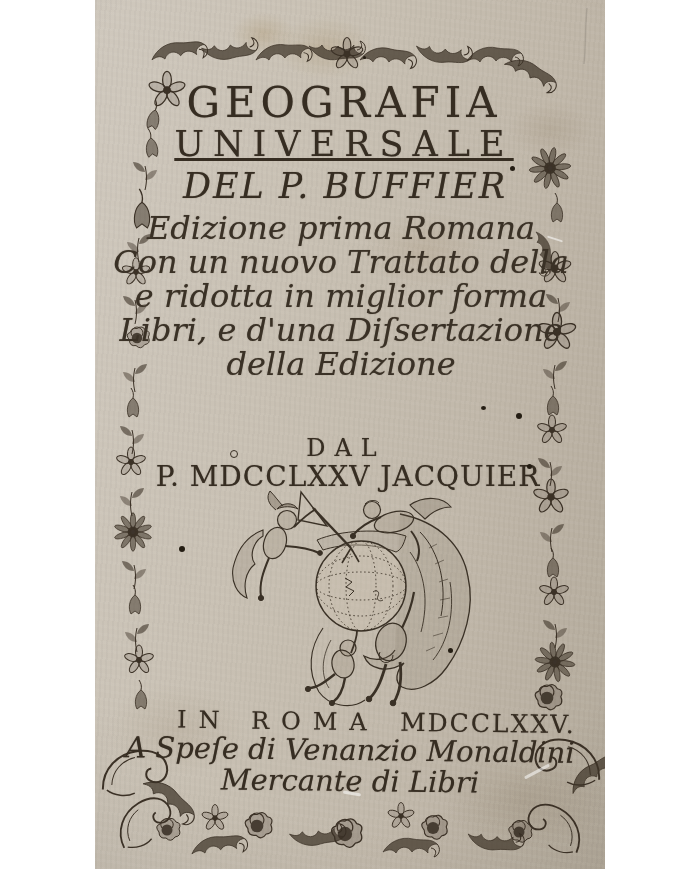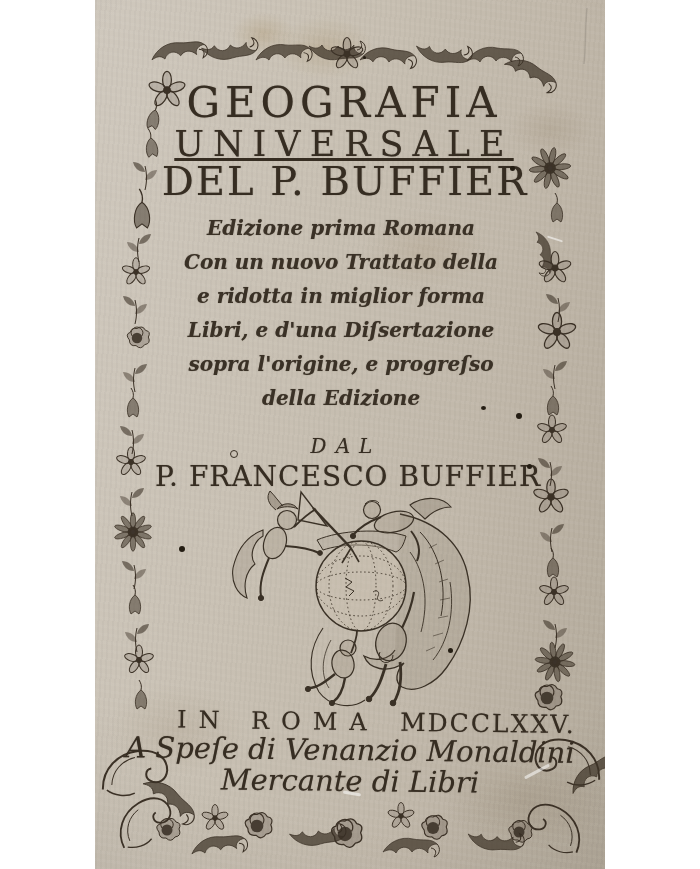--- a/index.html
+++ b/index.html
@@ -23,25 +23,25 @@
       repeating-linear-gradient(8deg, rgba(255,255,255,0.03) 0 3px, transparent 3px 8px);
     mix-blend-mode:normal;}
   svg{position:absolute;left:0;top:0;}
   .border-svg{width:510px;height:869px;}
   .vignette{left:110px;top:490px;width:300px;height:228px;}
   
   .etext{position:absolute;width:100%;text-align:center;color:#362d22;
          text-shadow:0 0 1px rgba(54,45,34,0.55);white-space:nowrap;}
   .t1{top:78px;font-size:42px;letter-spacing:5px;transform:translateX(-6px);}
   .t2{top:124px;font-size:35px;letter-spacing:9px;transform:translateX(-6px);text-decoration:underline;}
-  .t3{top:158px;font-size:40px;letter-spacing:2px;transform:translateX(-5px);}
-  .edition{top:211px;font-style:italic;font-size:20px;line-height:34px;
-           transform:translateX(-9px);color:#3a3126;font-weight:bold;}
+  .t3{top:166px;font-size:35px;letter-spacing:2px;transform:translateX(-5px);font-style:italic;}
+  .edition{top:211px;font-style:italic;font-size:32px;line-height:34px;
+           transform:translateX(-9px);color:#3a3126;}
   .edition div{text-shadow:0 0 1px rgba(54,45,34,0.5);}
-  .dal{top:434px;font-size:20px;letter-spacing:9px;transform:translateX(-4px);font-style:italic;}
+  .dal{top:434px;font-size:24px;letter-spacing:9px;transform:translateX(-4px);}
   .author{top:460px;font-size:28px;letter-spacing:1px;transform:translateX(-2px);}
   .place{position:absolute;left:82px;top:707px;font-size:24px;letter-spacing:12px;
          color:#362d22;text-shadow:0 0 1px rgba(54,45,34,0.55);transform:rotate(0.8deg);}
   .year{position:absolute;left:305px;top:709px;font-size:25px;letter-spacing:2px;
         color:#362d22;text-shadow:0 0 1px rgba(54,45,34,0.55);transform:rotate(0.8deg);}
   .publisher{top:733px;font-style:italic;font-size:29px;transform:rotate(0.7deg);}
   .trade{top:764px;font-style:italic;font-size:29px;transform:rotate(0.7deg);}
   
   .dot{position:absolute;border-radius:50%;background:#241d13;}
   .ring{position:absolute;border-radius:50%;border:1.5px solid #3a3126;background:transparent;}
@@ -175,26 +175,25 @@
 
     <div class="etext t1">GEOGRAFIA</div>
     <div class="etext t2">UNIVERSALE</div>
     <div class="etext t3">DEL P. BUFFIER</div>
 
     <div class="etext edition">
       <div>Edizione prima Romana</div>
       <div>Con un nuovo Trattato della</div>
       <div>e ridotta in miglior forma</div>
       <div>Libri, e d'una Diſsertazione</div>
-      <div>sopra l'origine, e progreſso</div>
       <div>della Edizione</div>
     </div>
 
     <div class="etext dal">DAL</div>
-    <div class="etext author">P. FRANCESCO BUFFIER</div>
+    <div class="etext author">P. MDCCLXXV JACQUIER</div>
 
     <svg class="vignette" viewBox="0 0 300 228">
       <defs>
           <clipPath id="gc">
             <circle cx="156" cy="96" r="45"></circle>
           </clipPath>
         </defs>
 
       <g stroke="#3a3126" fill="none">
         <path d="M195,24 C235,32 258,57 263,87 C270,117 260,152 242,177 C230,194 210,204 197,197 C189,192 191,181 199,173 C182,184 164,179 159,166 C170,172 184,170 190,160" fill="rgba(88,76,60,0.10)" stroke-width="1.3"></path>

